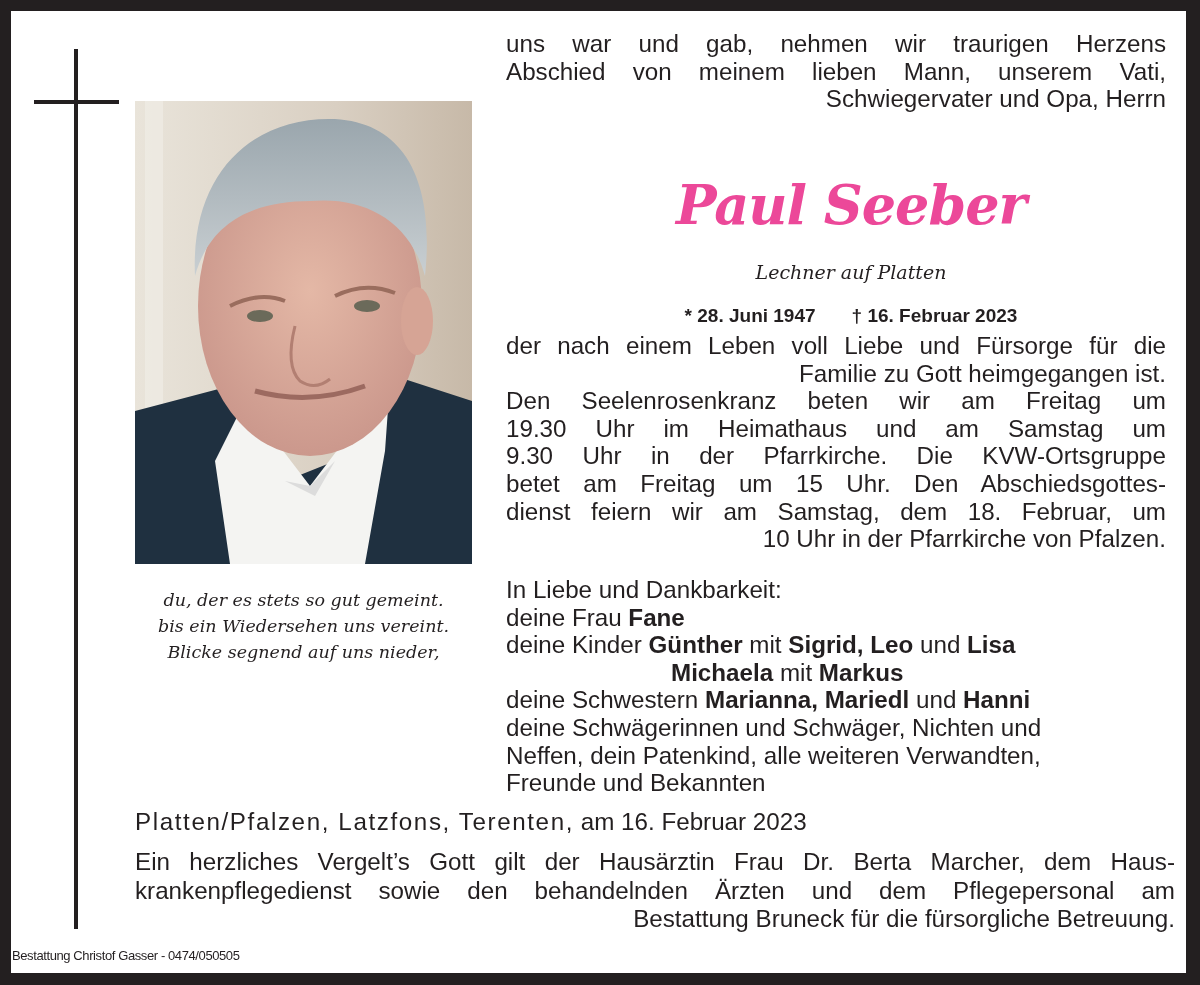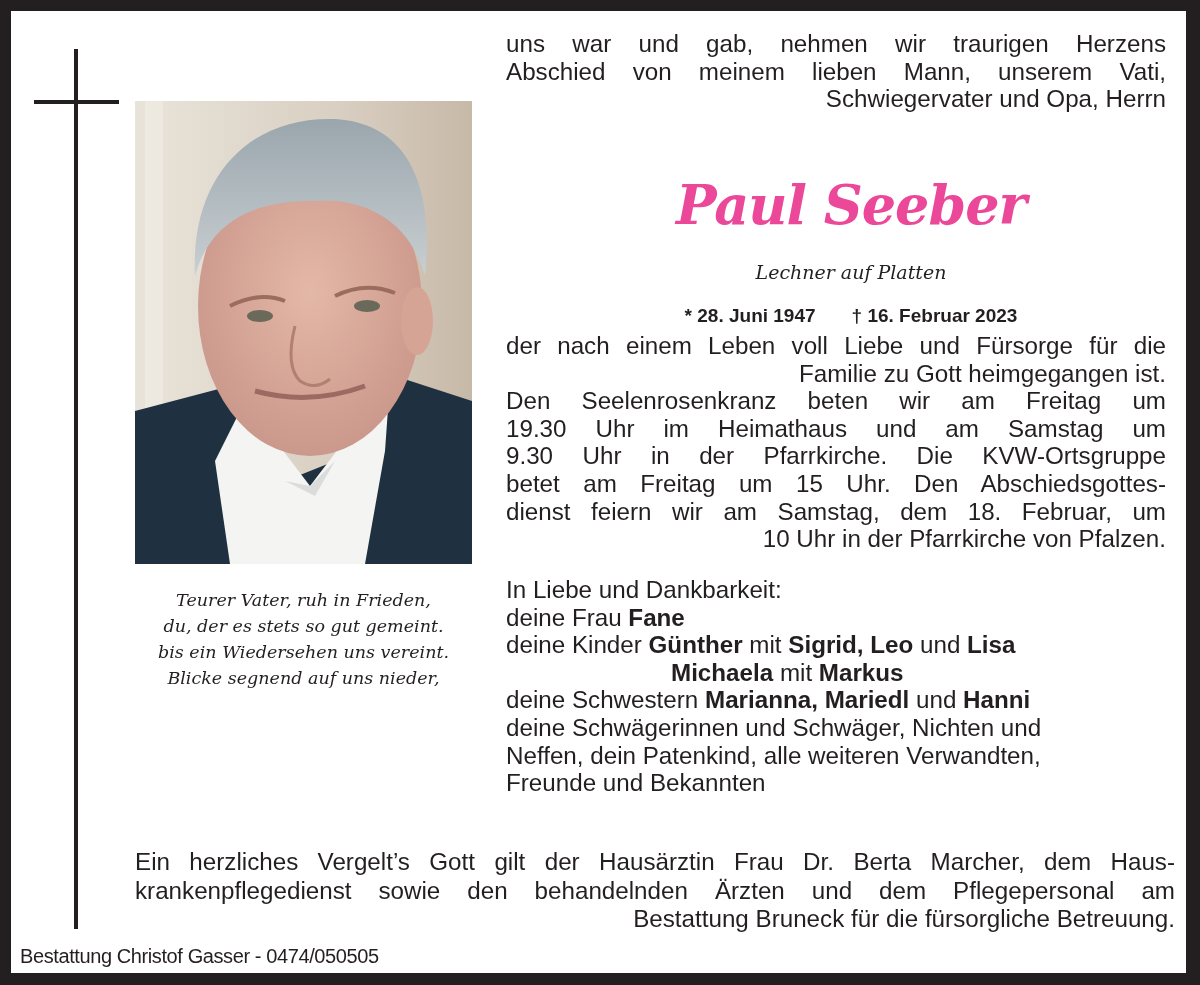--- a/index.html
+++ b/index.html
@@ -24,21 +24,21 @@
            font-family: "Liberation Sans", sans-serif; font-weight: bold; font-size: 19px; line-height: 30px; color: #231f20; white-space: nowrap; }
   .dates .gap { display: inline-block; width: 36px; }
   .desc { top: 321px; }
   .family { top: 565px; text-align: left; }
   .family div { white-space: nowrap; }
   .family b { font-weight: bold; }
   .indent { padding-left: 165px; }
   .place { position: absolute; left: 124px; top: 796px; font-size: 24.2px; line-height: 30px; white-space: nowrap; letter-spacing: 1.6px; }
   .place .date-part { letter-spacing: 0px; }
   .thanks { position: absolute; left: 124px; top: 837px; width: 1040px; font-size: 24.2px; line-height: 28.5px; }
-  .footer { position: absolute; left: 9px; top: 935px; font-size: 20px; line-height: 20px; white-space: nowrap; letter-spacing: -0.4px; }
+  .footer { position: absolute; left: 1px; top: 935px; font-size: 13px; line-height: 20px; white-space: nowrap; letter-spacing: -0.4px; }
 </style>
 </head>
 <body>
 
 <div class="page">
 
   <div class="cross-v"></div>
   <div class="cross-h"></div>
 
   <div class="photo">
@@ -69,21 +69,20 @@
       <path d="M95 205 Q125 190 150 200" stroke="#9a6d5e" stroke-width="4" fill="none"></path>
       <path d="M200 195 Q230 180 260 192" stroke="#9a6d5e" stroke-width="4" fill="none"></path>
       <ellipse cx="125" cy="215" rx="13" ry="6" fill="#6b6a5a"></ellipse>
       <ellipse cx="232" cy="205" rx="13" ry="6" fill="#6b6a5a"></ellipse>
       <path d="M160 225 Q150 265 165 280 Q180 290 195 278" stroke="#b27f72" stroke-width="3" fill="none"></path>
       <path d="M120 290 Q175 305 230 285" stroke="#9c6a60" stroke-width="5" fill="none"></path>
     </svg>
   </div>
 
   <div class="poem">
-    <div>Teurer Vater, ruh in Frieden,</div>
     <div>du, der es stets so gut gemeint.</div>
     <div>bis ein Wiedersehen uns vereint.</div>
     <div>Blicke segnend auf uns nieder,</div>
   </div>
 
   <div class="body-text sans intro">
     <div class="just-line">uns war und gab, nehmen wir traurigen Herzens</div>
     <div class="just-line">Abschied von meinem lieben Mann, unserem Vati,</div>
     <div class="last-line">Schwiegervater und Opa, Herrn</div>
   </div>
@@ -109,20 +108,21 @@
     <div>In Liebe und Dankbarkeit:</div>
     <div><span>deine Frau </span><b>Fane</b></div>
     <div><span>deine Kinder </span><b>Günther</b><span> mit </span><b>Sigrid, Leo</b><span> und </span><b>Lisa</b></div>
     <div class="indent"><b>Michaela</b><span> mit </span><b>Markus</b></div>
     <div><span>deine Schwestern </span><b>Marianna, Mariedl</b><span> und </span><b>Hanni</b></div>
     <div>deine Schwägerinnen und Schwäger, Nichten und</div>
     <div>Neffen, dein Patenkind, alle weiteren Verwandten,</div>
     <div>Freunde und Bekannten</div>
   </div>
 
+  <div class="place sans"><span>Platten/Pfalzen, Latzfons, Terenten,</span><span class="date-part"> am 16. Februar 2023</span></div>
 
   <div class="thanks sans">
     <div class="just-line">Ein herzliches Vergelt’s Gott gilt der Hausärztin Frau Dr. Berta Marcher, dem Haus-</div>
     <div class="just-line">krankenpflegedienst sowie den behandelnden Ärzten und dem Pflegepersonal am</div>
     <div class="last-line">Bestattung Bruneck für die fürsorgliche Betreuung.</div>
   </div>
 
   <div class="footer sans">Bestattung Christof Gasser - 0474/050505</div>
 </div>
 

